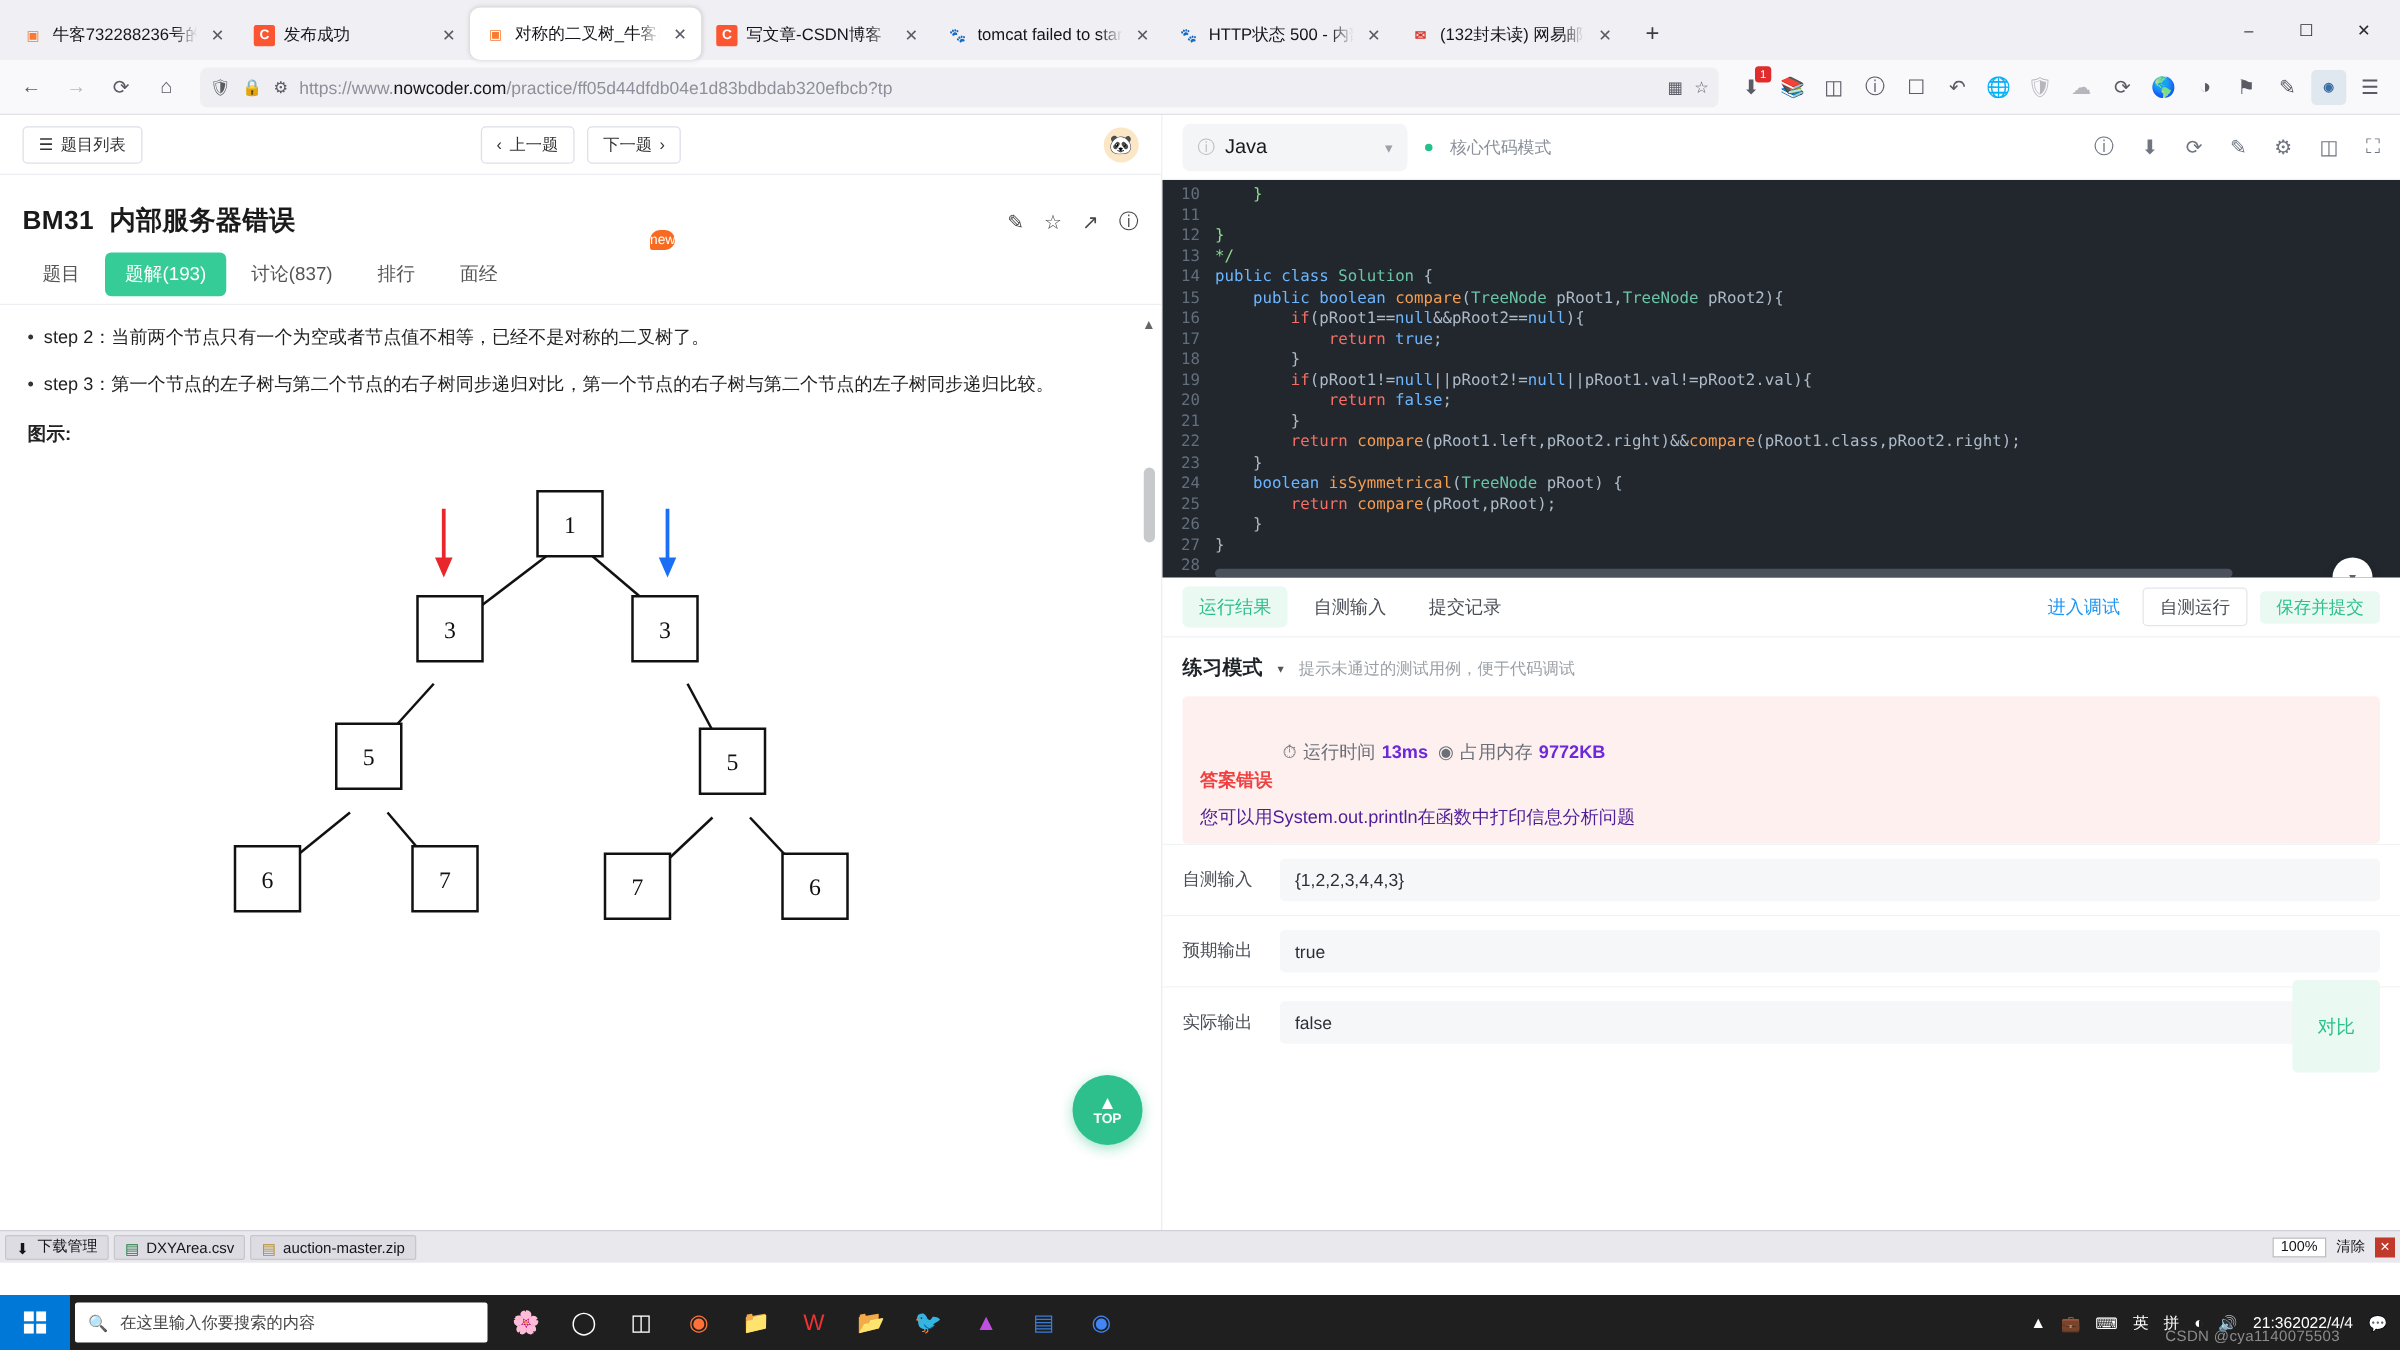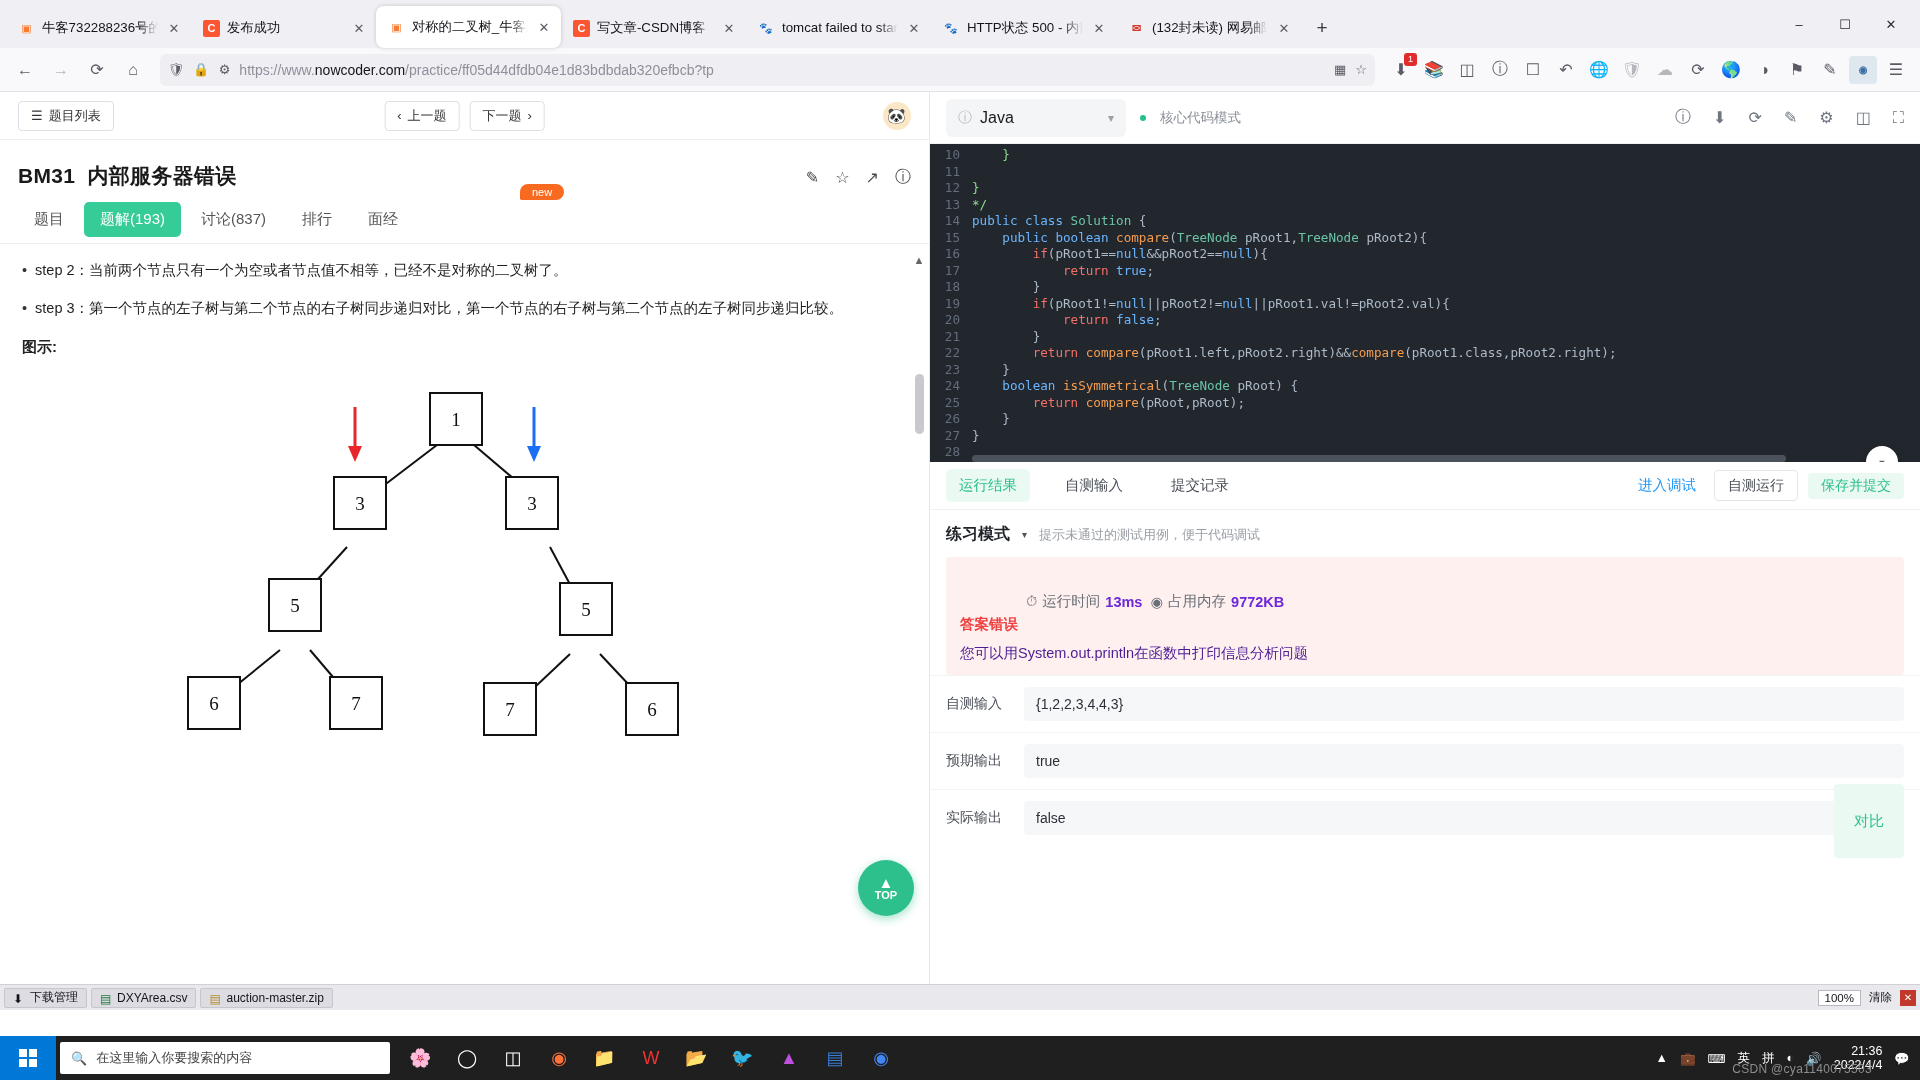--- a/index.html
+++ b/index.html
@@ -114,21 +114,21 @@
   .probhead { padding: 22px 18px 0 18px; display:flex; align-items:flex-start; }
   .probtitle { font-size: 21px; font-weight: bold; color:#1a1a1a; letter-spacing:.3px;}
   .probicons { margin-left:auto; display:flex; gap:16px; align-items:center; padding-top:5px;}
   .probicons span { font-size:16px; color:#494949; cursor:pointer; }
 
   .tabsrow { display:flex; align-items:center; padding: 12px 18px 0 18px; gap:4px; position:relative; border-bottom:1px solid #eceef1;}
   .ptab { padding: 8px 16px; font-size:15px; color:#555; border-radius:5px; cursor:pointer; margin-bottom:6px;}
   .ptab.active { background:#36cc97; color:#fff; }
   .newbadge {
     position:absolute; left:520px; top:-6px;
-    background:#f76a1f; color:#fff; font-size:11px; padding:2px 12px;
+    background:#f76a1f; color:#fff; font-size:11px; padding:2px 0;
     border-radius:9px 9px 9px 2px;
   }
 
   .content { flex:1 1 auto; overflow:hidden; position:relative; padding: 16px 22px 0 22px;}
   .bullet { display:flex; gap:8px; margin-bottom:16px; font-size:14.5px; color:#1f1f1f; line-height:1.5; }
   .bullet::before { content:"•"; color:#333; }
   .figlabel { font-size:15px; font-weight:bold; margin: 18px 0 10px 0; }
   .figwrap { margin-top: 10px; }
 
   .scrollbar-v {
@@ -165,21 +165,21 @@
   .pl { color:#adbac7; }
   .codescroll-x { position:absolute; left:42px; right:2px; bottom:0; height:7px; }
   .codescroll-x div { height:7px; background:#4a515a; border-radius:4px; width:86%; }
   .chevdown {
     position:absolute; right:22px; bottom:-16px; width:32px;height:32px;border-radius:50%;
     background:#fff; box-shadow:0 2px 7px rgba(0,0,0,.22); display:flex;align-items:center;justify-content:center;
     color:#5c6470; font-size:14px; z-index:5;
   }
   .dragdots { position:absolute; left:-8px; bottom:4px; color:#aab; font-size:11px; line-height:5px;}
 
-  .resultbar { height:48px; display:flex; align-items:center; padding:0 16px; gap:22px; border-bottom:1px solid #f0f1f3; position:relative;}
+  .resultbar { height:48px; display:flex; align-items:center; padding:0 16px; gap:8px; border-bottom:1px solid #f0f1f3; position:relative;}
   .rtab { padding:7px 13px; font-size:14.5px; color:#4a4f57; border-radius:5px; }
   .rtab.active { background:#eafaf3; color:#2ec08c; }
   .rbtns { margin-left:auto; display:flex; gap:10px; align-items:center;}
   .linkbtn { color:#2196f3; font-size:14.5px; padding:0 8px; }
   .btn-grey { border:1px solid #e2e5ea; border-radius:4px; height:31px; padding:0 13px; display:flex;align-items:center; font-size:14px; color:#4a4f57; background:#fff;}
   .btn-green { background:#eafaf3; color:#2ec08c; border:none; border-radius:4px; height:26px; padding:0 13px; display:flex;align-items:center;font-size:14px;}
 
   .modebar { display:flex; align-items:center; padding: 14px 16px 8px 16px; gap:12px; }
   .modename { font-size:16px; font-weight:bold; color:#1f2328; }
   .modehint { font-size:13px; color:#9aa0a6;}
@@ -219,21 +219,21 @@
   
   #taskbar {
     position:absolute; left:0; bottom:0; width:1920px; height:44px;
     background:#1f1f1f; display:flex; align-items:center; color:#fff; font-size:13px;
   }
   .startbtn { width:56px; height:44px; background:#0078d7; display:flex;align-items:center;justify-content:center;}
   .searchbox { width:330px; height:32px; background:#fff; border-radius:2px; margin-left:4px; display:flex; align-items:center; gap:9px; padding:0 11px; color:#444; font-size:13px;}
   .tbicons { display:flex; align-items:center; gap:4px; margin-left:10px;}
   .tbicon { width:42px; height:44px; display:flex; align-items:center; justify-content:center; font-size:18px;}
   .tray { margin-left:auto; display:flex; align-items:center; gap:12px; padding-right:10px; font-size:12.5px;}
-  .clock { display:flex; flex-direction:column; align-items:flex-end; line-height:14px; font-size:12.5px; }
+  .clock { display:flex; align-items:flex-end; line-height:14px; font-size:12.5px; }
   .watermark { position:absolute; right:48px; bottom:4px; color:#8d8d8d; font-size:12px; letter-spacing:.3px;}
 
   svg { display:block; }
 </style>
 </head>
 <body>
 
 <div id="browser">
 
   <div class="tabstrip">

